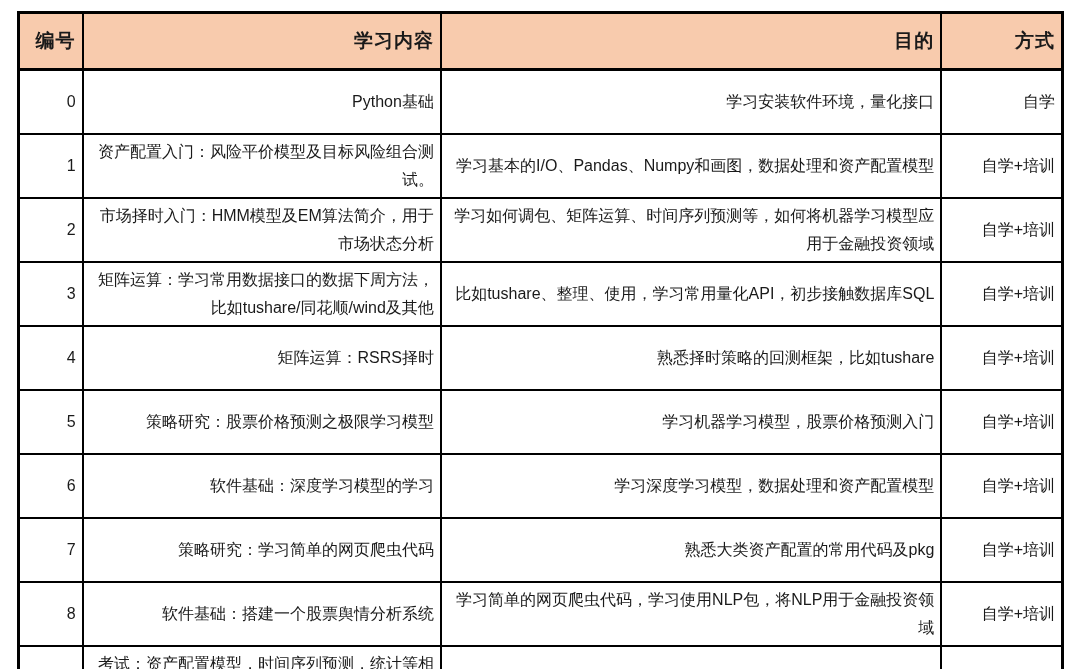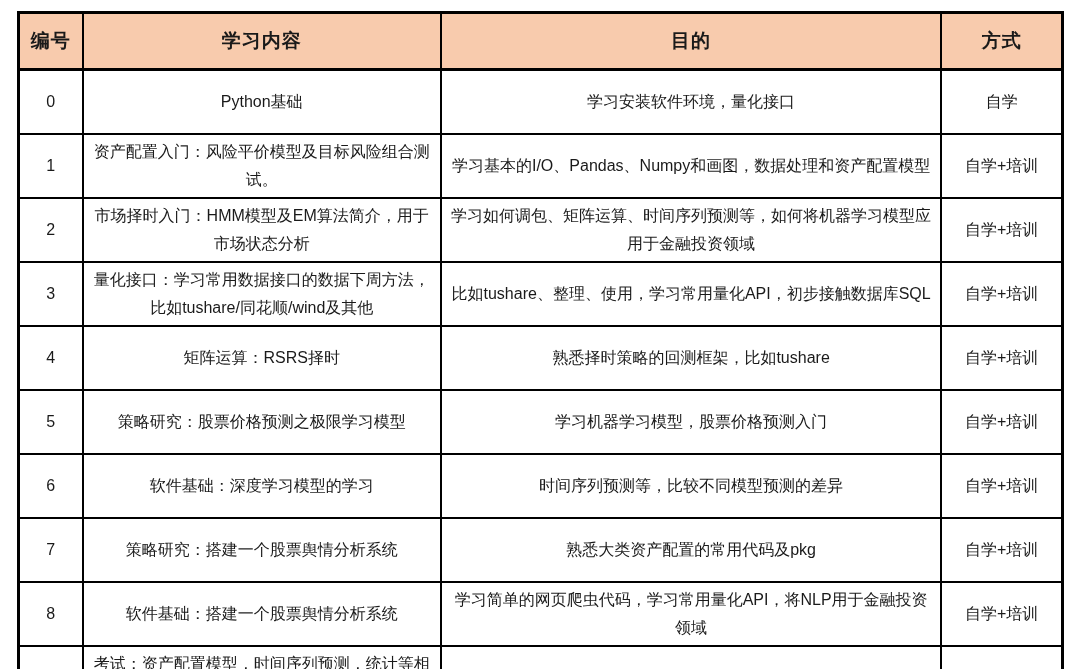--- a/index.html
+++ b/index.html
@@ -18,21 +18,21 @@
   }
   table.plan {
     border-collapse: collapse;
     table-layout: fixed;
     width: 100%;
     border: 3px solid var(--border-color, #000);
     color: var(--text-color, #1a1a1a);
   }
   table.plan th, table.plan td {
     border: 2px solid var(--border-color, #000);
-    text-align: center;
+    text-align: right;
     vertical-align: middle;
     padding: 3px 6px;
     overflow: hidden;
     word-break: break-all;
   }
   table.plan thead th {
     background: var(--header-bg, #F8CBAD);
     font-weight: bold;
     font-size: 19px;
     height: 48px;
@@ -82,52 +82,52 @@
           <td>自学+培训</td>
         </tr>
         <tr>
           <td>2</td>
           <td>市场择时入门：HMM模型及EM算法简介，用于市场状态分析</td>
           <td>学习如何调包、矩阵运算、时间序列预测等，如何将机器学习模型应用于金融投资领域</td>
           <td>自学+培训</td>
         </tr>
         <tr>
           <td>3</td>
-          <td>量化接口：学习常用数据接口的数据下周方法，比如tushare/同花顺/wind及其他</td>
+          <td>矩阵运算：学习常用数据接口的数据下周方法，比如tushare/同花顺/wind及其他</td>
           <td>比如tushare、整理、使用，学习常用量化API，初步接触数据库SQL</td>
           <td>自学+培训</td>
         </tr>
         <tr>
           <td>4</td>
           <td>矩阵运算：RSRS择时</td>
           <td>熟悉择时策略的回测框架，比如tushare</td>
           <td>自学+培训</td>
         </tr>
         <tr>
           <td>5</td>
           <td>策略研究：股票价格预测之极限学习模型</td>
           <td>学习机器学习模型，股票价格预测入门</td>
           <td>自学+培训</td>
         </tr>
         <tr>
           <td>6</td>
           <td>软件基础：深度学习模型的学习</td>
-          <td>时间序列预测等，比较不同模型预测的差异</td>
+          <td>学习深度学习模型，数据处理和资产配置模型</td>
           <td>自学+培训</td>
         </tr>
         <tr>
           <td>7</td>
-          <td>策略研究：搭建一个股票舆情分析系统</td>
+          <td>策略研究：学习简单的网页爬虫代码</td>
           <td>熟悉大类资产配置的常用代码及pkg</td>
           <td>自学+培训</td>
         </tr>
         <tr>
           <td>8</td>
           <td>软件基础：搭建一个股票舆情分析系统</td>
-          <td>学习简单的网页爬虫代码，学习常用量化API，将NLP用于金融投资领域</td>
+          <td>学习简单的网页爬虫代码，学习使用NLP包，将NLP用于金融投资领域</td>
           <td>自学+培训</td>
         </tr>
         <tr>
           <td>9</td>
           <td>考试：资产配置模型，时间序列预测，统计等相关内容，写一篇研究报告</td>
           <td>评估学习效果</td>
           <td>考试</td>
         </tr>
       </tbody>
   </table>

